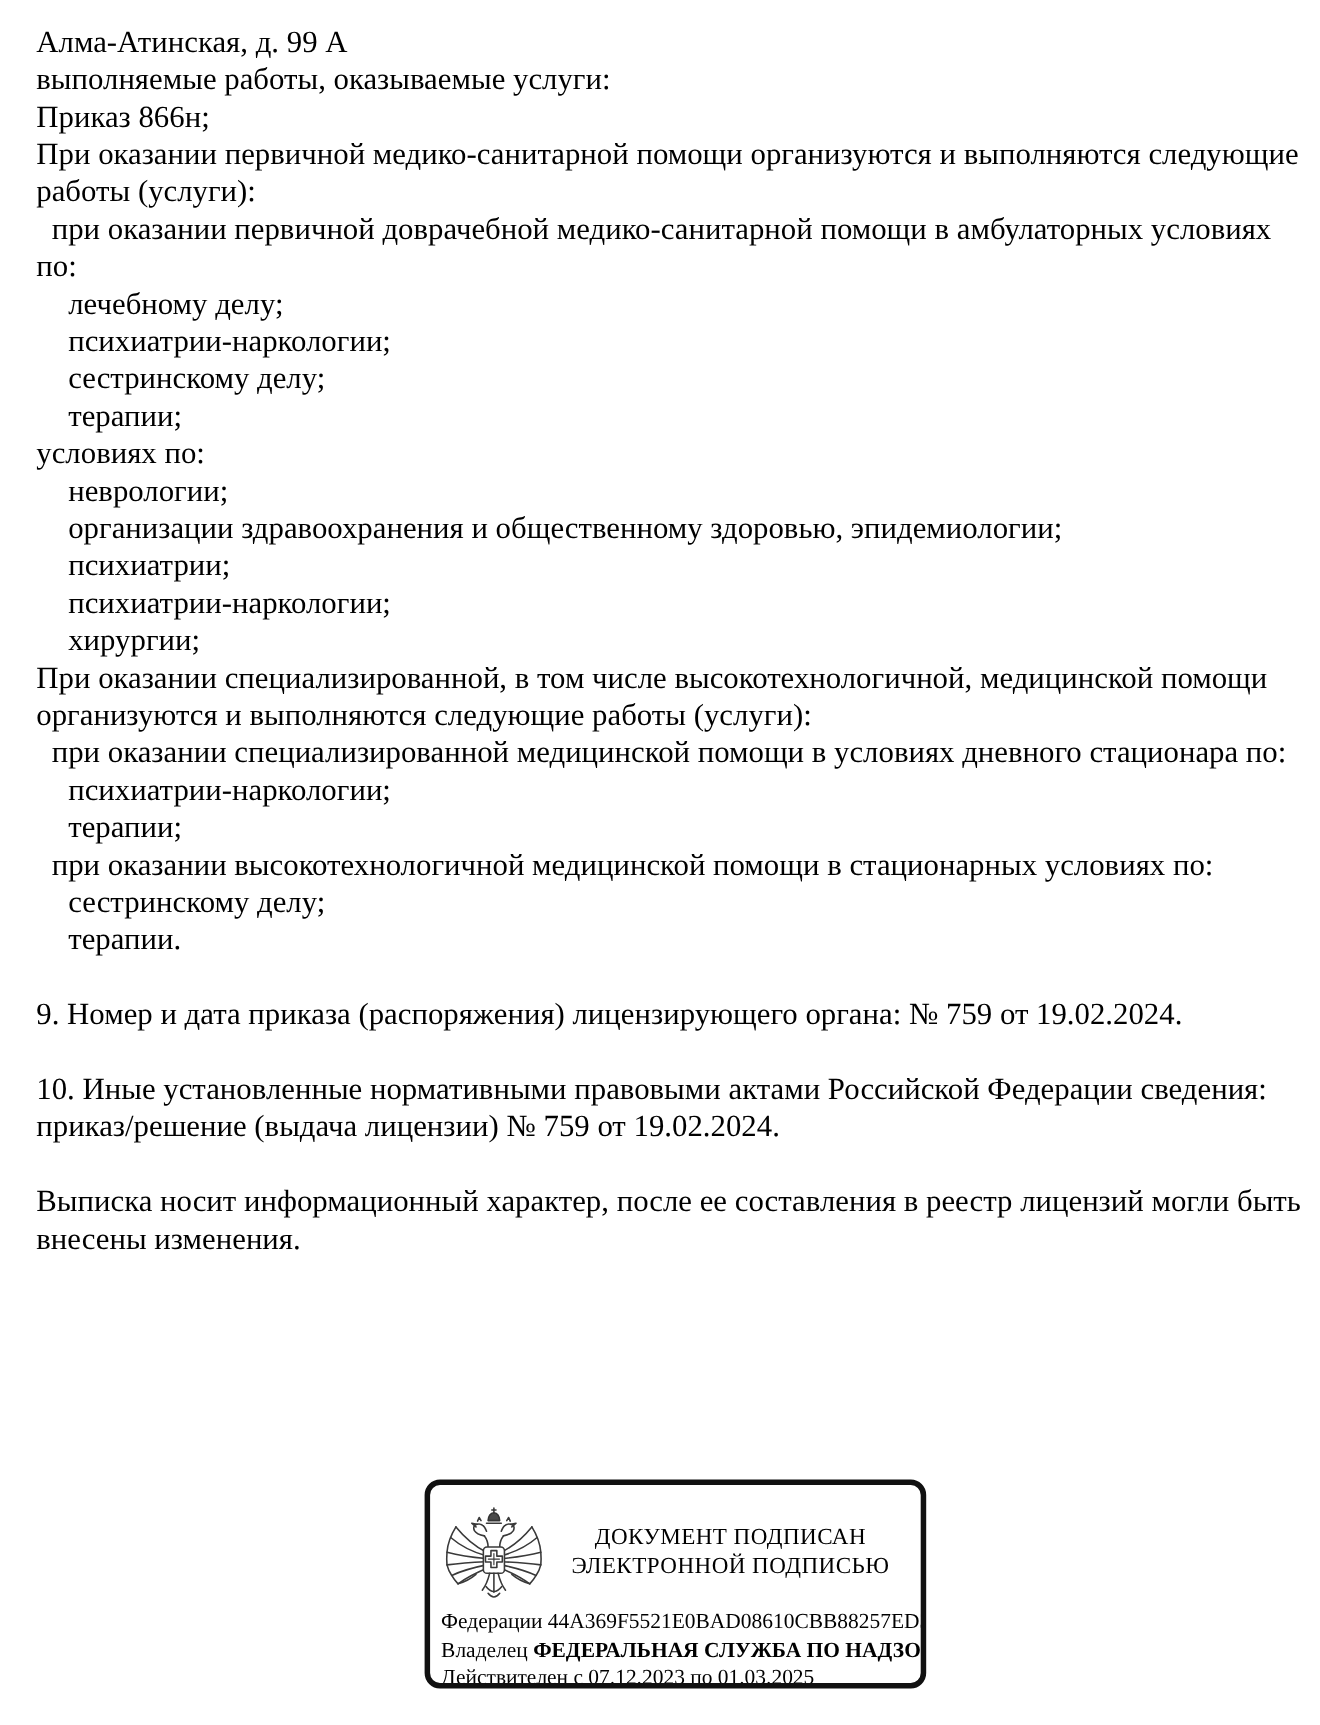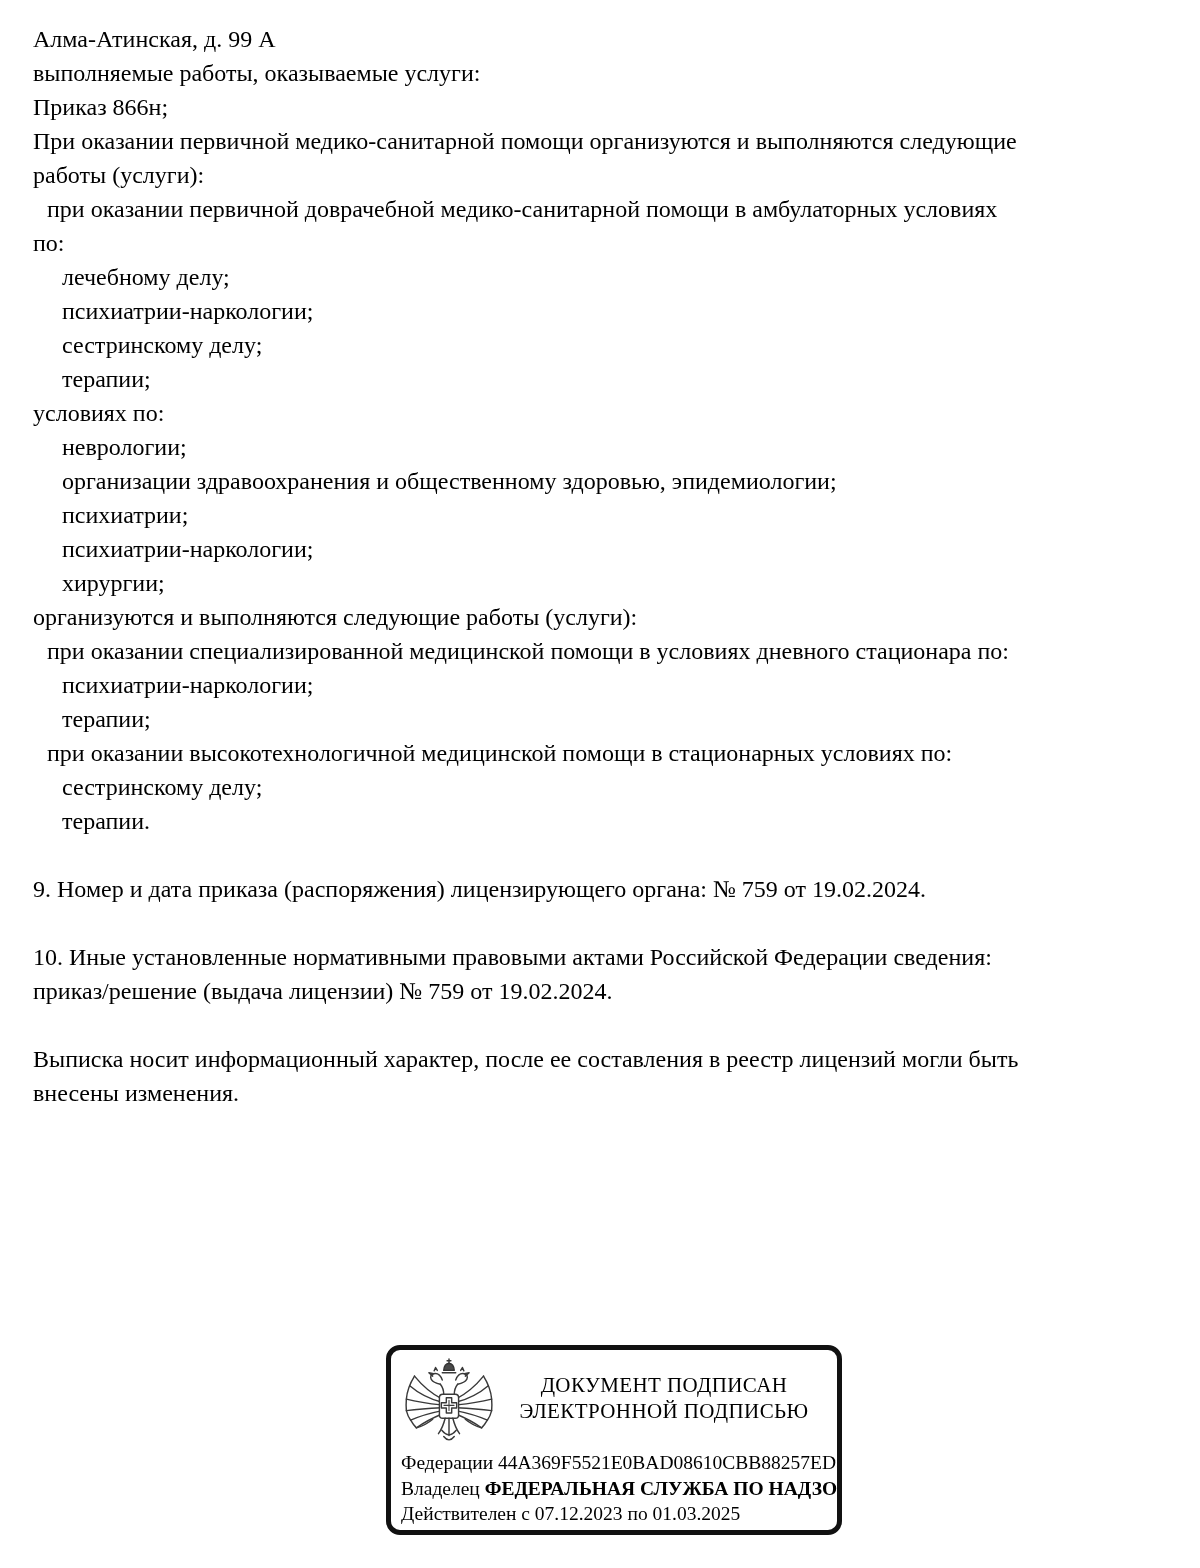--- a/index.html
+++ b/index.html
@@ -2,28 +2,28 @@
 <html><head>
 <meta charset="utf-8">
 <style>
   html,body{margin:0;padding:0;background:#ffffff;}
   .page{
     position:relative;width:1200px;height:1568px;background:#ffffff;
     color:#000000;font-family:"Liberation Serif","DejaVu Serif",serif;
     overflow:hidden;
   }
   .textblock{position:absolute;left:33px;top:22px;width:1162px;}
-  .line{height:34px;line-height:34px;font-size:24px;white-space:nowrap;}
+  .line{height:34px;line-height:34px;font-size:28px;white-space:nowrap;}
   .ind1{padding-left:14px;}
   .ind2{padding-left:29px;}
 
   .stamp{
     position:absolute;left:386px;top:1345px;width:456px;height:190px;
     box-sizing:border-box;border:5px solid #111111;border-radius:14px;
-    padding:4px 6px;overflow:hidden;background:#ffffff;
+    padding:16px 6px;overflow:hidden;background:#ffffff;
   }
   .stamp-header{display:flex;align-items:center;}
   .eagle{width:96px;height:92px;flex:0 0 auto;margin:2px 0 0 4px;}
   .stamp-title{
     flex:1;text-align:center;font-size:21px;line-height:26px;
     letter-spacing:0.4px;margin-top:-6px;
   }
   .stamp-info{font-size:19.5px;line-height:25.5px;margin-top:2px;padding-left:4px;}
   .stamp-line{white-space:nowrap;}
   .owner-value{font-weight:bold;}
@@ -44,20 +44,21 @@
       <div class="line ind2">лечебному делу;</div>
       <div class="line ind2">психиатрии-наркологии;</div>
       <div class="line ind2">сестринскому делу;</div>
       <div class="line ind2">терапии;</div>
       <div class="line">условиях по:</div>
       <div class="line ind2">неврологии;</div>
       <div class="line ind2">организации здравоохранения и общественному здоровью, эпидемиологии;</div>
       <div class="line ind2">психиатрии;</div>
       <div class="line ind2">психиатрии-наркологии;</div>
       <div class="line ind2">хирургии;</div>
+      <div class="line">При оказании специализированной, в том числе высокотехнологичной, медицинской помощи</div>
       <div class="line">организуются и выполняются следующие работы (услуги):</div>
       <div class="line ind1">при оказании специализированной медицинской помощи в условиях дневного стационара по:</div>
       <div class="line ind2">психиатрии-наркологии;</div>
       <div class="line ind2">терапии;</div>
       <div class="line ind1">при оказании высокотехнологичной медицинской помощи в стационарных условиях по:</div>
       <div class="line ind2">сестринскому делу;</div>
       <div class="line ind2">терапии.</div>
       <div class="line"></div>
       <div class="line">9. Номер и дата приказа (распоряжения) лицензирующего органа: № 759 от 19.02.2024.</div>
       <div class="line"></div>

